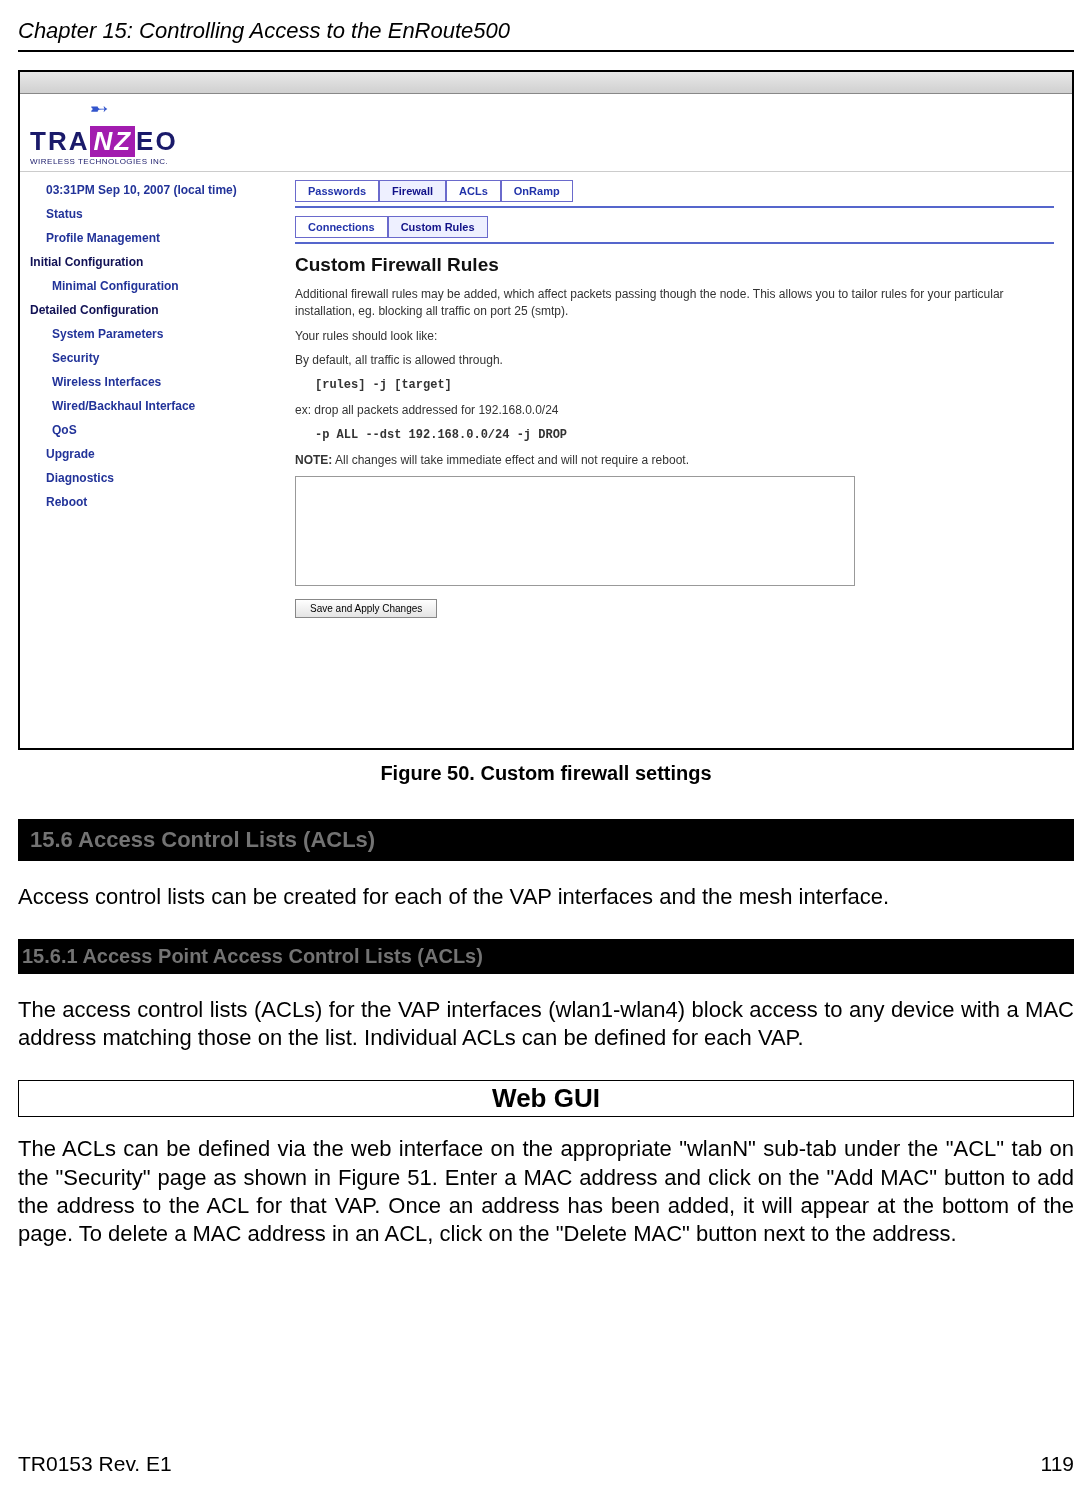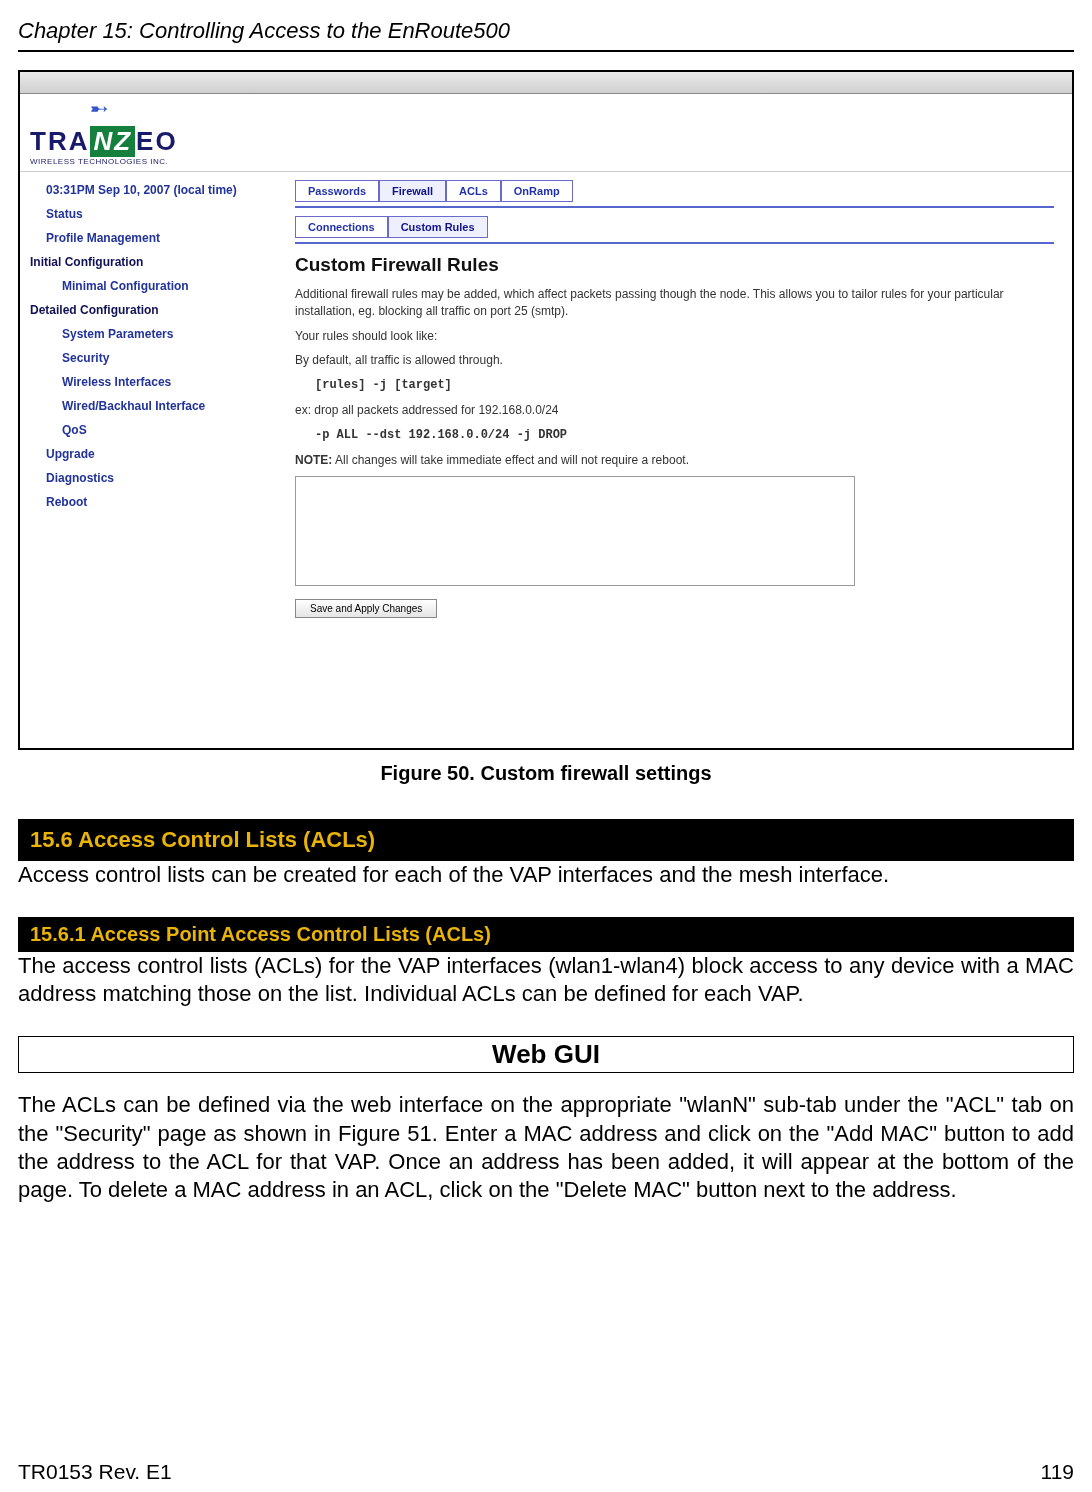--- a/index.html
+++ b/index.html
@@ -52,21 +52,21 @@
   }
   .logo-main {
     font-size: 26px;
     font-weight: bold;
     letter-spacing: 2px;
     color: #1a1a6a;
     display: flex;
     align-items: center;
   }
   .logo-main .nz {
-    background: #15803d;
+    background: #a21caf;
     color: #fff;
     padding: 0 3px;
     margin: 0 1px;
     font-style: italic;
   }
   .logo-sub {
     font-size: 8px;
     letter-spacing: 0.5px;
     color: #1a1a6a;
   }
@@ -88,21 +88,21 @@
     font-size: 12px;
     font-weight: bold;
     color: #223399;
     font-family: Verdana, Arial, sans-serif;
   }
   .sidebar div {
     padding: 5px 0 5px 18px;
   }
   .sidebar .lvl0 { padding-left: 10px; color: #111155; }
   .sidebar .lvl1 { padding-left: 26px; }
-  .sidebar .lvl2 { padding-left: 42px; }
+  .sidebar .lvl2 { padding-left: 32px; }
   .content-area {
     flex: 1;
     padding: 8px 18px 12px 10px;
     font-family: Verdana, Arial, sans-serif;
     font-size: 12px;
     color: #222;
   }
   .tab-row {
     display: flex;
     margin-bottom: 4px;
@@ -161,46 +161,47 @@
     cursor: pointer;
   }
   .figure-caption {
     text-align: center;
     font-weight: bold;
     font-size: 20px;
     margin: 12px 0 34px 0;
   }
   .black-heading {
     background: #000;
-    color: #eab308;
+    color: #737373;
     font-weight: bold;
     padding: 8px 12px;
     font-size: 22px;
+    margin-bottom: 22px;
   }
   .black-heading.sub {
     font-size: 20px;
-    padding: 6px 12px;
+    padding: 6px 4px;
   }
   .body-text {
     font-size: 22px;
     line-height: 1.28;
     margin-bottom: 28px;
     text-align: justify;
   }
   .webgui-box {
     border: 1px solid #000;
     text-align: center;
     font-weight: bold;
     font-size: 26px;
     padding: 2px 0;
     margin-bottom: 18px;
   }
   .footer {
     position: absolute;
-    bottom: 8px;
+    bottom: 16px;
     left: 18px;
     right: 18px;
     display: flex;
     justify-content: space-between;
     font-size: 21px;
   }
 </style>
 </head>
 <body>
 

